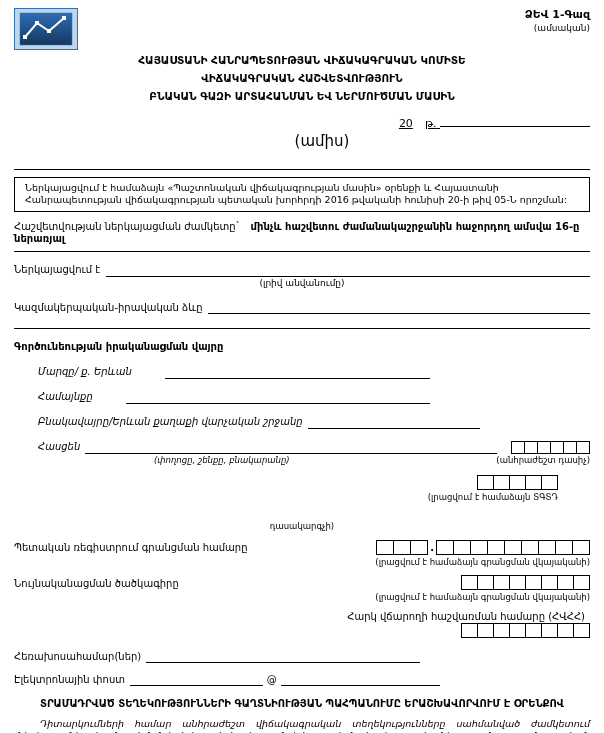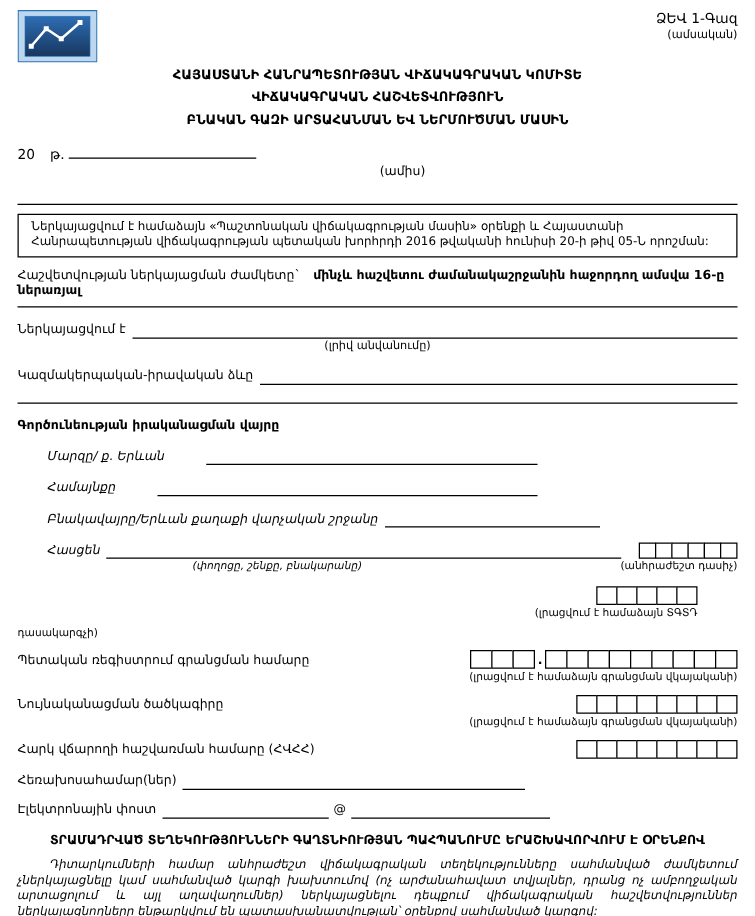--- a/index.html
+++ b/index.html
@@ -6,31 +6,31 @@
   html, body { margin: 0; padding: 0; background: #ffffff; }
   .page {
     width: 604px; height: 733px; margin: 0 auto; background: #fff; color: #000;
     font-family: "DejaVu Sans", sans-serif; font-size: 10px; line-height: 1.25;
     padding: 8px 14px 6px 14px; overflow: hidden; position: relative;
   }
   
   .top { display: flex; justify-content: space-between; align-items: flex-start; }
   .logo { width: 64px; height: 42px; }
   .code-block { text-align: right; }
-  .form-code { font-weight: normal; font-size: 11px; }
+  .form-code { font-weight: bold; font-size: 11px; }
   .form-period { font-size: 9px; margin-top: 1px; }
   
   .titles { text-align: center; font-weight: bold; font-size: 10.5px; }
   .titles .t1 { margin-top: 4px; }
   .titles .t2, .titles .t3 { margin-top: 5px; }
   
-  .year-line { text-align: left; margin-top: 12px; font-size: 11px; }
+  .year-line { text-align: right; margin-top: 12px; font-size: 11px; text-decoration: underline; }
   .year-gap { display: inline-block; width: 12px; }
   .blank { display: inline-block; width: 150px; border-bottom: 1px solid #000; height: 12px; vertical-align: baseline; }
-  .month-caption { text-align: center; font-size: 10px; margin-top: 1px; padding-left: 40px; }
+  .month-caption { text-align: center; font-size: 15px; margin-top: 1px; padding-left: 40px; }
   
   .hr { border-top: 1.5px solid #000; margin-top: 18px; }
   
   .legal-box { border: 1px solid #000; margin-top: 7px; padding: 4px 10px; font-size: 9.5px; line-height: 1.32; }
   
   .deadline { margin-top: 9px; padding-bottom: 5px; border-bottom: 1px solid #000; font-size: 10px; }
   .dl-gap { display: inline-block; width: 10px; }
   .deadline b { font-weight: bold; }
   
   .frow { display: flex; align-items: flex-end; margin-top: 12px; }
@@ -43,21 +43,21 @@
   .pr110 { padding-right: 110px; }
   .pr170 { padding-right: 170px; }
   .pr150 { padding-right: 150px; justify-content: center; }
   .pr32  { padding-right: 32px; }
   .cont-line { border-bottom: 1px solid #000; height: 15px; }
   .sec { font-weight: bold; margin-top: 12px; }
   .hint-center { text-align: center; font-size: 9px; margin-top: 1px; }
   .hint-row { display: flex; justify-content: space-between; font-size: 8.5px; margin-top: 1px; }
   .addr-hint { margin-left: 140px; font-style: italic; }
   .hint-r { text-align: right; font-size: 8.5px; margin-top: 2px; }
-  .hint-l { text-align: left; font-size: 8.5px; margin-top: 5px; }
+  .hint-l { text-align: center; font-size: 8.5px; margin-top: 18px; }
   
   .boxes { display: inline-flex; }
   .cell { width: 17px; height: 15px; border: 1px solid #000; margin-left: -1px; background: #fff; }
   .boxes .cell:first-child { margin-left: 0; }
   .postal .cell { width: 14px; height: 13px; }
   .boxes-a .cell, .boxes-b .cell { width: 18px; }
   .dotsep { padding: 0 2px; font-weight: bold; align-self: flex-end; }
   .at { padding: 0 4px; align-self: flex-end; }
   
   .conf { font-weight: bold; text-align: center; font-size: 10px; margin-top: 12px; }
@@ -205,21 +205,21 @@
         <span class="cell"></span>
         <span class="cell"></span>
         <span class="cell"></span>
         <span class="cell"></span>
         <span class="cell"></span>
         <span class="cell"></span>
       </span>
   </div>
   <div class="hint-r">(լրացվում է համաձայն գրանցման վկայականի)</div>
 
-  <div class="frow" style="margin-top:8px;">
+  <div class="frow" style="margin-top:8px;flex-direction:column;">
     <span class="lab">Հարկ վճարողի հաշվառման համարը (ՀՎՀՀ)</span>
     <span class="spacer"></span>
     <span class="boxes">
         <span class="cell"></span>
         <span class="cell"></span>
         <span class="cell"></span>
         <span class="cell"></span>
         <span class="cell"></span>
         <span class="cell"></span>
         <span class="cell"></span>

